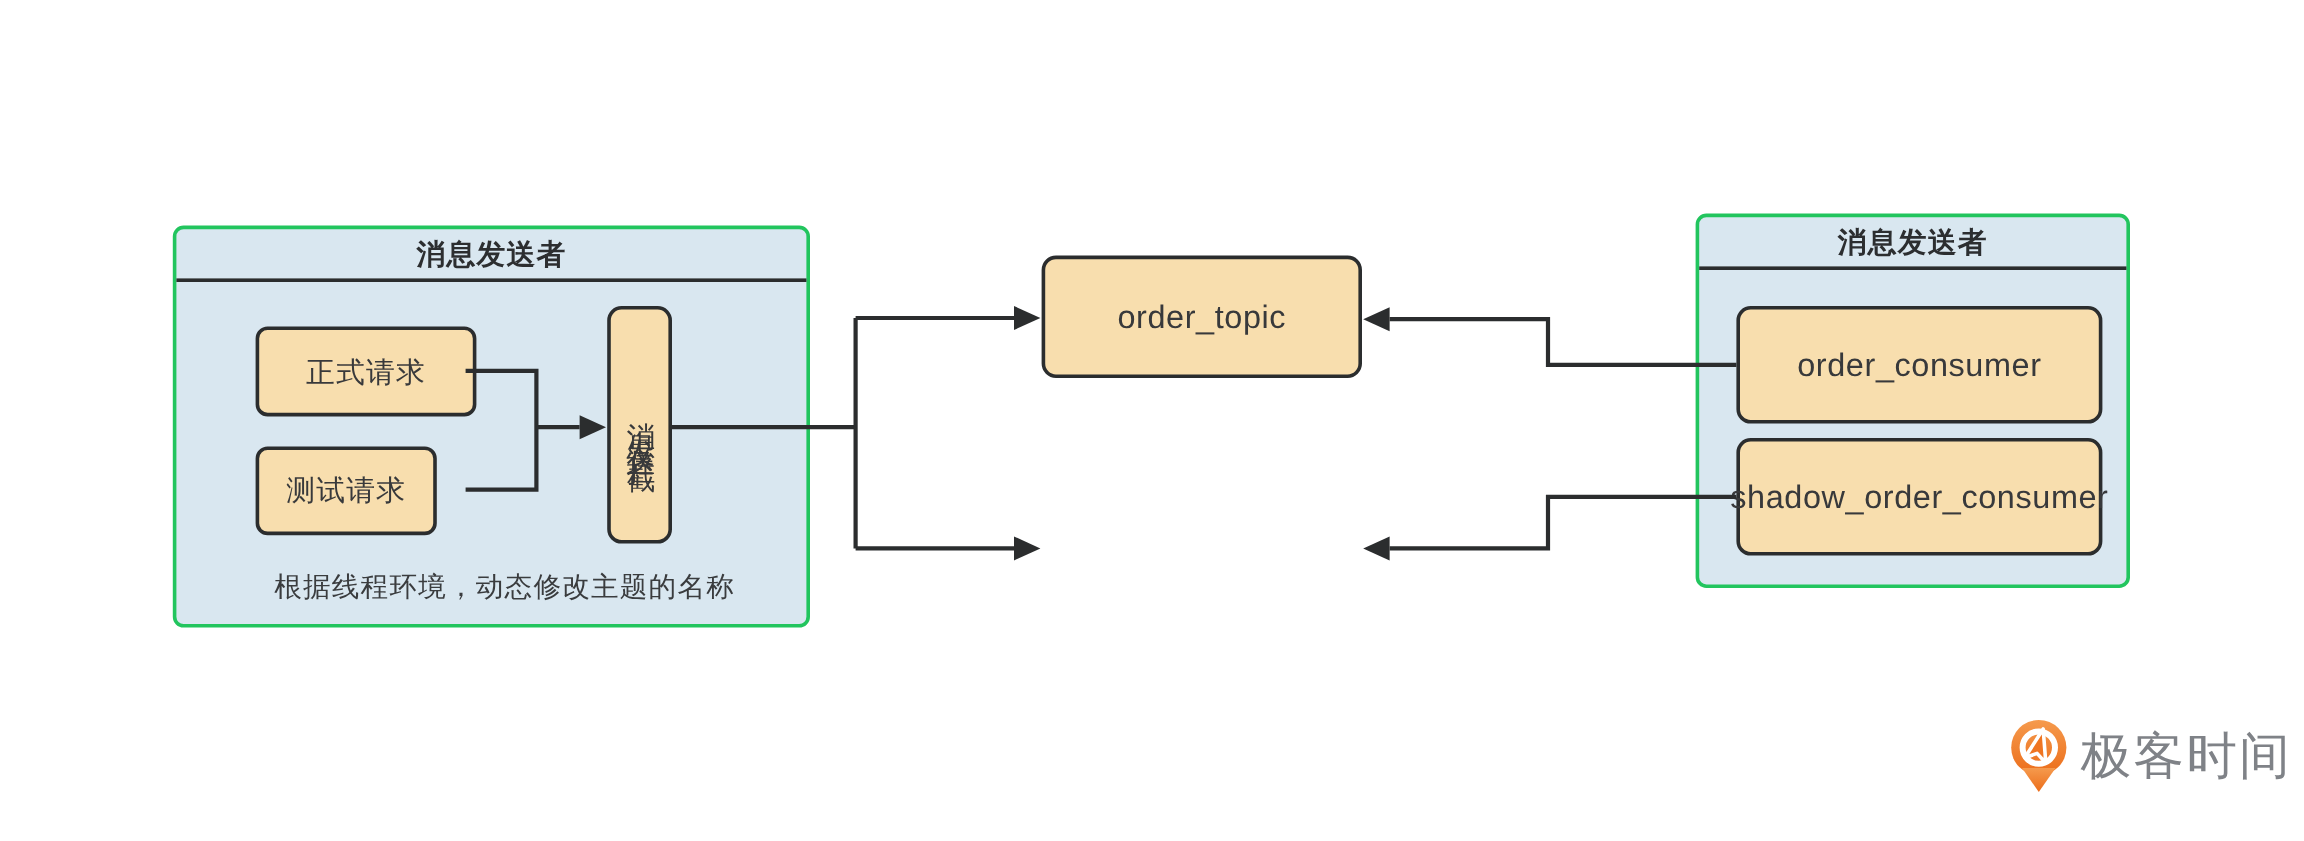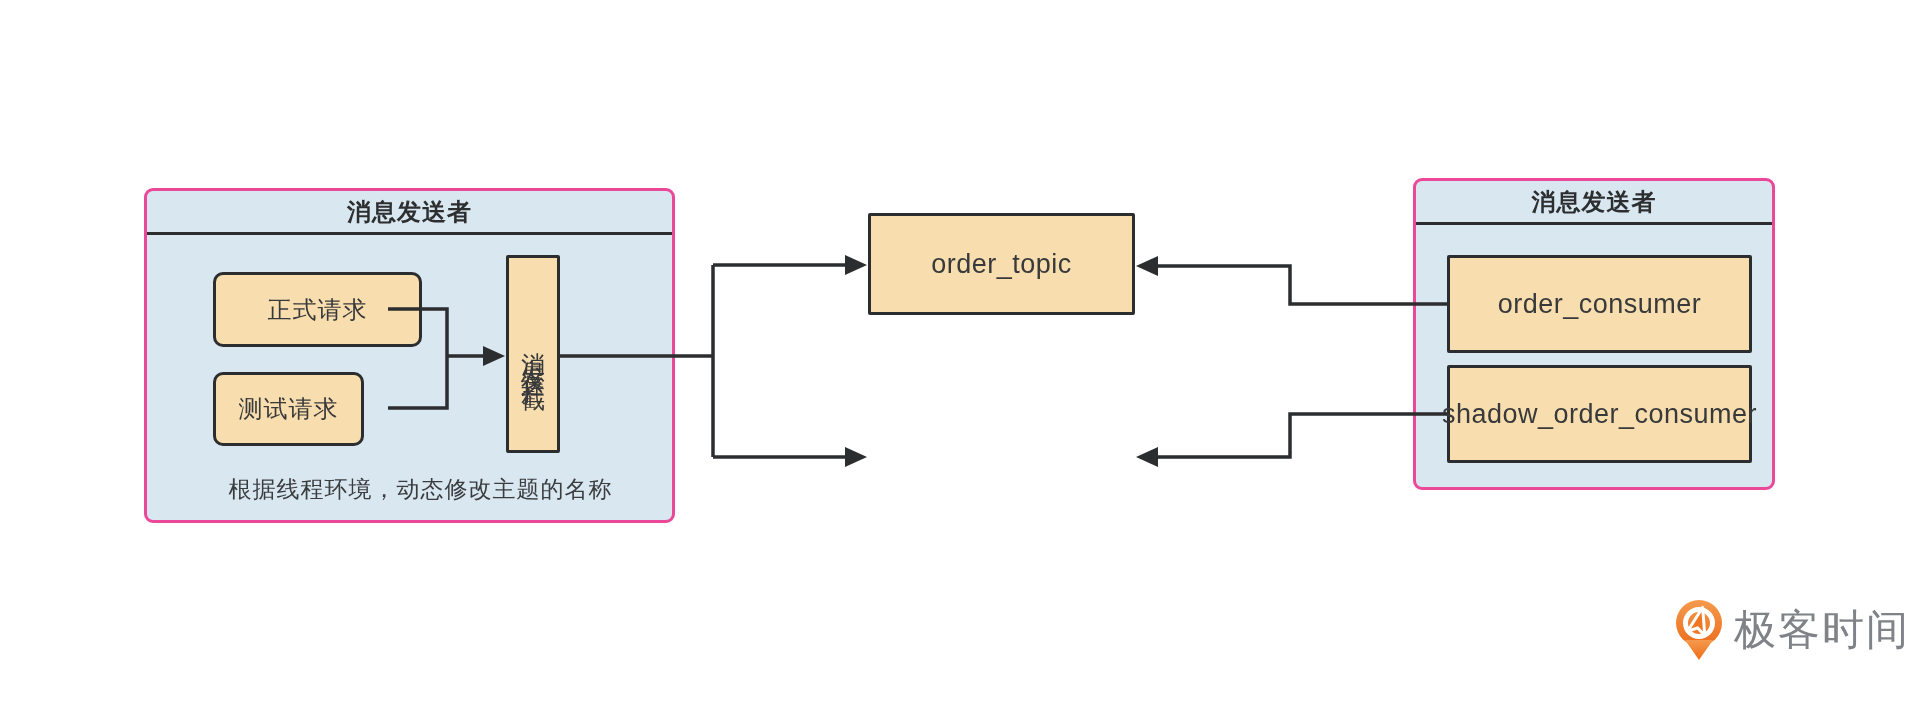--- a/index.html
+++ b/index.html
@@ -12,21 +12,21 @@
     position: relative;
     width: 1920px;
     height: 701px;
     background: #ffffff;
     overflow: hidden;
   }
   
   .group-box {
     position: absolute;
     background: #d9e7f0;
-    border: 3px solid #ec4899;
+    border: 3px solid #22c55e;
     border-radius: 9px;
     box-sizing: border-box;
     z-index: 2;
   }
   .group-title {
     height: 41px;
     border-bottom: 3px solid #2b2d2e;
     display: flex;
     align-items: center;
     justify-content: center;
@@ -41,21 +41,21 @@
     background: #f8deae;
     border: 3px solid #2b2d2e;
     box-sizing: border-box;
     display: flex;
     align-items: center;
     justify-content: center;
     color: #38393b;
     z-index: 3;
   }
   .obox.rounded { border-radius: 10px; }
-  .obox.square  { border-radius: 2px; }
+  .obox.square  { border-radius: 12px; }
   .req-label   { font-size: 24px; letter-spacing: 1px; }
   .topic-label { font-size: 27px; letter-spacing: 0.5px; }
   .vertical-label {
     writing-mode: vertical-rl;
     text-orientation: upright;
     font-size: 24px;
     letter-spacing: 7px;
     line-height: 1;
     color: #38393b;
   }
@@ -99,21 +99,21 @@
 </head>
 <body>
 
 <div class="canvas">
 
   <div class="group-box" style="left:144px; top:188px; width:531px; height:335px;">
     <div class="group-title">消息发送者</div>
     <div class="caption" style="top:283px;padding-left:22px;">根据线程环境，动态修改主题的名称</div>
   </div>
 
-  <div class="obox rounded" style="left:213px; top:272px; width:209px; height:75px;">
+  <div class="obox rounded" style="left:213px; top:272px; width:184px; height:75px;">
     <span class="req-label">正式请求</span>
   </div>
 
   <div class="obox rounded" style="left:213px; top:372px; width:151px; height:74px;">
     <span class="req-label">测试请求</span>
   </div>
 
   <div class="obox square" style="left:506px; top:255px; width:54px; height:198px;">
     <span class="vertical-label">消息发送拦截</span>
   </div>

